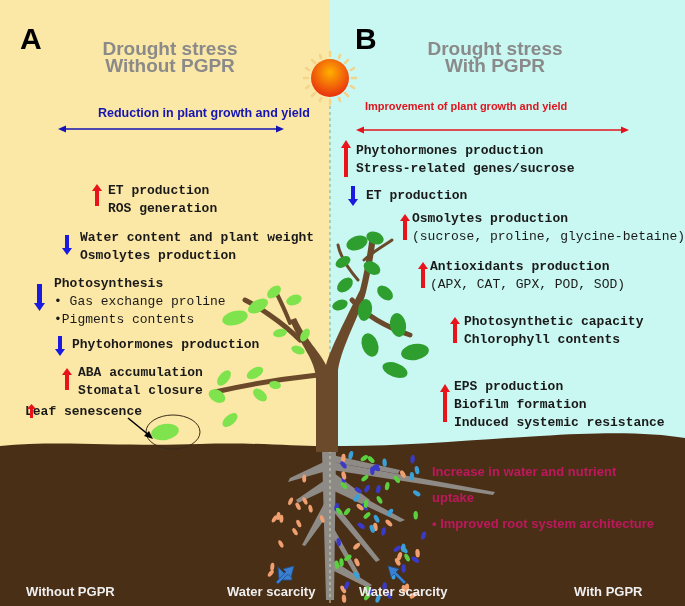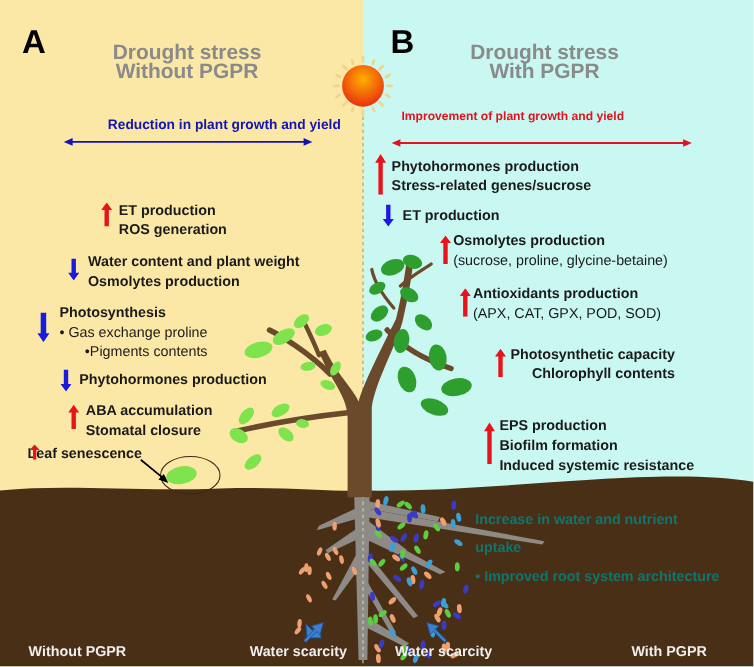--- a/index.html
+++ b/index.html
@@ -3,26 +3,26 @@
 <meta charset="utf-8">
 <style>
   html, body { margin: 0; padding: 0; }
   body { width: 685px; height: 606px; position: relative; overflow: hidden; background: #fff;
          font-family: "Liberation Sans", sans-serif; }
   .stage { position: absolute; left: 0; top: 0; width: 685px; height: 606px; }
   svg.bg { position: absolute; left: 0; top: 0; }
   .t { position: absolute; white-space: nowrap; font-weight: bold; color: #1a1a1a; }
   .panel-letter { font-size: 30px; color: #000; }
   .subtitle { font-size: 19px; color: #8a8a8a; text-align: center; line-height: 17px; }
-  .effect { font-size: 13px; line-height: 18px; }
-  .effect .normal { font-weight: normal; text-align: right; }
+  .effect { font-size: 13px; line-height: 18px; font-family: Liberation Mono, monospace; }
+  .effect .normal { font-weight: normal; }
   .headline-a { font-size: 12.5px; color: #1414b4; margin-left: 44px; }
   .headline-b { font-size: 11px; color: #e0141e; }
   .soil-label { font-size: 13px; color: #efefef; }
-  .root-text { font-size: 13px; color: #0f766e; line-height: 26px; }
+  .root-text { font-size: 13px; color: #be185d; line-height: 26px; }
   .arrow { position: absolute; }
 </style>
 </head>
 <body>
 
 <div class="stage">
 
   <svg class="bg" width="685" height="606" viewBox="0 0 685 606">
 
     <rect x="0" y="0" width="330" height="606" fill="#fce8a6"></rect>
@@ -295,21 +295,21 @@
     <div>ET production</div>
   </div>
   <div class="t effect" style="left:412px; top:210px;">
     <div>Osmolytes production</div>
     <div class="normal">(sucrose, proline, glycine-betaine)</div>
   </div>
   <div class="t effect" style="left:430px; top:258px;">
     <div>Antioxidants production</div>
     <div class="normal">(APX, CAT, GPX, POD, SOD)</div>
   </div>
-  <div class="t effect" style="left:464px; top:313px;text-align:right;">
+  <div class="t effect" style="left:464px; top:313px;">
     <div>Photosynthetic capacity</div>
     <div>Chlorophyll contents</div>
   </div>
   <div class="t effect" style="left:454px; top:378px;">
     <div>EPS production</div>
     <div>Biofilm formation</div>
     <div>Induced systemic resistance</div>
   </div>
 
   <svg class="arrow" style="left:341px; top:140px;" width="10" height="37">

